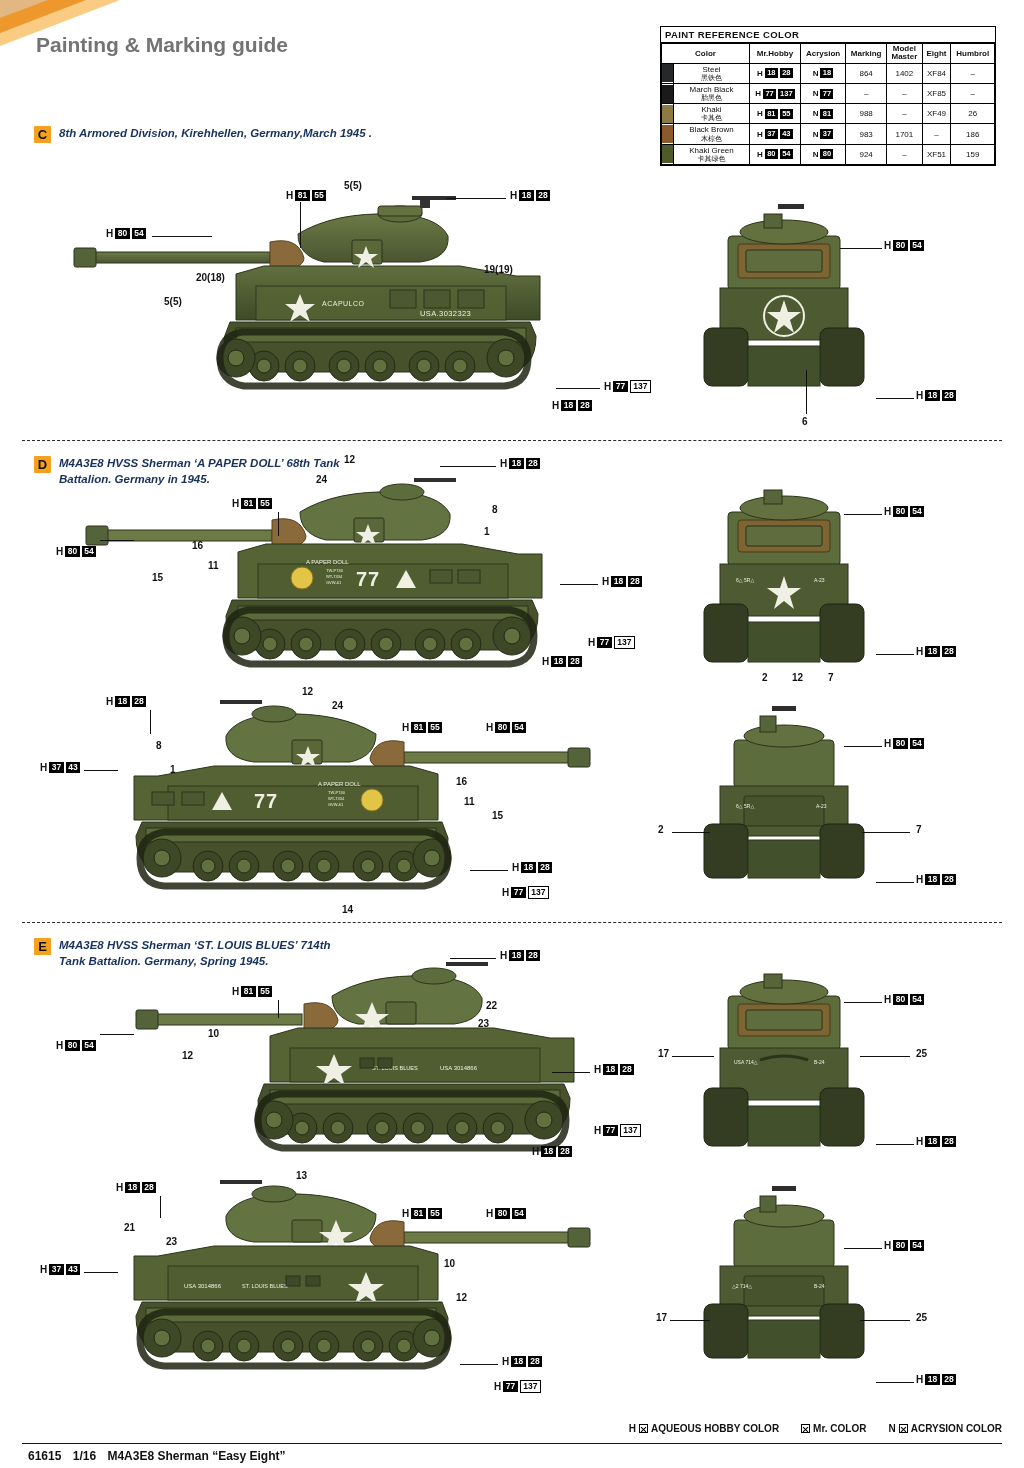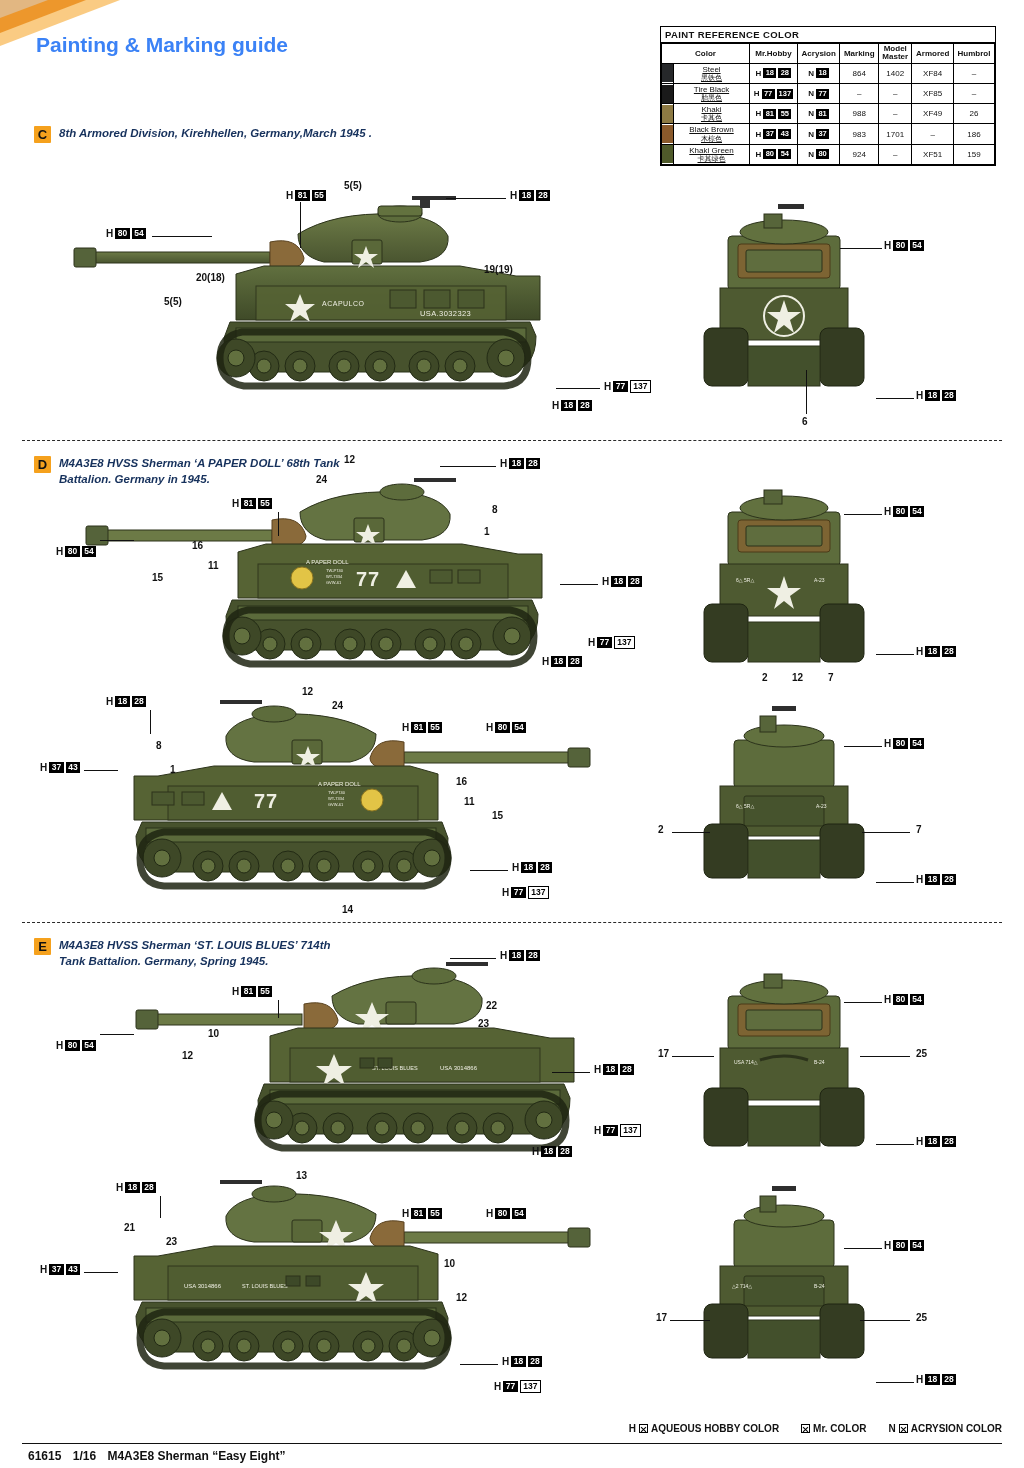--- a/index.html
+++ b/index.html
@@ -19,42 +19,42 @@
     position: absolute; top: 0; left: 0; width: 120px; height: 60px;
   }
 
   
   .title-block { position: absolute; left: 36px; top: 30px; }
   .title-cn {
     font-size: 22px; font-weight: bold; letter-spacing: 1px;
     color: #16315c; line-height: 1.2;
   }
   .title-en {
-    font-size: 21px; font-weight: bold; color: #3b82f6; line-height: 1.2;
+    font-size: 21px; font-weight: bold; color: #737373; line-height: 1.2;
     margin-top: 2px;
   }
 
   
   .paint-table-wrap {
     position: absolute; right: 28px; top: 26px; width: 336px;
     border: 1.5px solid #000; background: #fff;
   }
   .ptr-title {
     font-size: 9.5px; font-weight: bold; padding: 2px 4px;
     border-bottom: 1px solid #000; letter-spacing: .4px;
   }
   table.paint {
     border-collapse: collapse; width: 100%; font-size: 8px;
   }
   table.paint th, table.paint td {
     border: .8px solid #000; padding: 1px 2px; text-align: center;
     vertical-align: middle; line-height: 1.15;
   }
   table.paint th { font-weight: bold; font-size: 8px; }
-  td.colorname { text-align: left; white-space: nowrap; width: 76px; text-decoration: underline; }
+  td.colorname { text-align: left; white-space: nowrap; width: 76px; }
   .cn-sub { font-size: 7px; display: block; }
   .swatch-cell { padding: 0 !important; width: 11px; }
   .swatch { width: 11px; height: 100%; min-height: 18px; display: block; }
   .code {
     display: inline-flex; align-items: center; gap: 2px;
     white-space: nowrap; font-size: 8px; font-weight: bold;
   }
   .code .pfx { font-weight: bold; }
   .chip {
     display: inline-block; min-width: 13px; padding: 0 2px;
@@ -153,21 +153,21 @@
   <div class="paint-table-wrap">
     <div class="ptr-title">PAINT  REFERENCE COLOR</div>
     <table class="paint">
       <thead>
         <tr>
           <th colspan="2">Color</th>
           <th>Mr.Hobby</th>
           <th>Acrysion</th>
           <th>Marking</th>
           <th style="line-height:1.05">Model<br>Master</th>
-          <th>Armored</th>
+          <th>Eight</th>
           <th>Humbrol</th>
         </tr>
       </thead>
       <tbody>
 
         <tr>
           <td class="swatch-cell">
               <span class="swatch" style="background:#26282a"></span>
             </td>
           <td class="colorname">
@@ -191,21 +191,21 @@
           <td>1402</td>
           <td>XF84</td>
           <td>–</td>
         </tr>
 
         <tr>
           <td class="swatch-cell">
               <span class="swatch" style="background:#1a1a1a"></span>
             </td>
           <td class="colorname">
-            <span>Tire Black</span>
+            <span>March Black</span>
             <span class="cn-sub">胎黑色</span>
           </td>
           <td>
             <span class="code">
                 <span class="pfx">H</span>
                 <span class="chip">77</span>
                 <span class="chip">137</span>
               </span>
           </td>
           <td>

